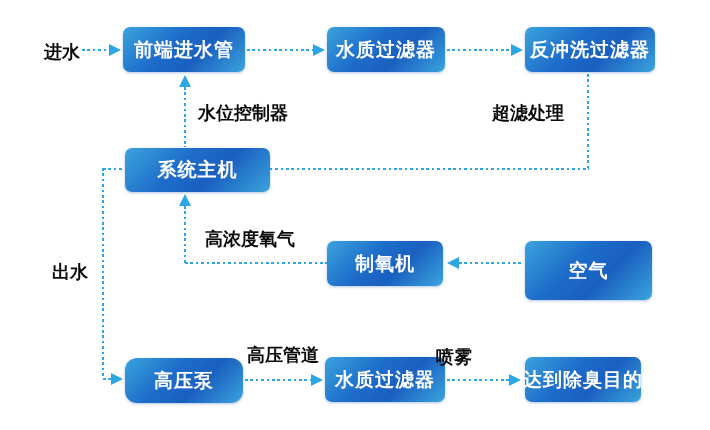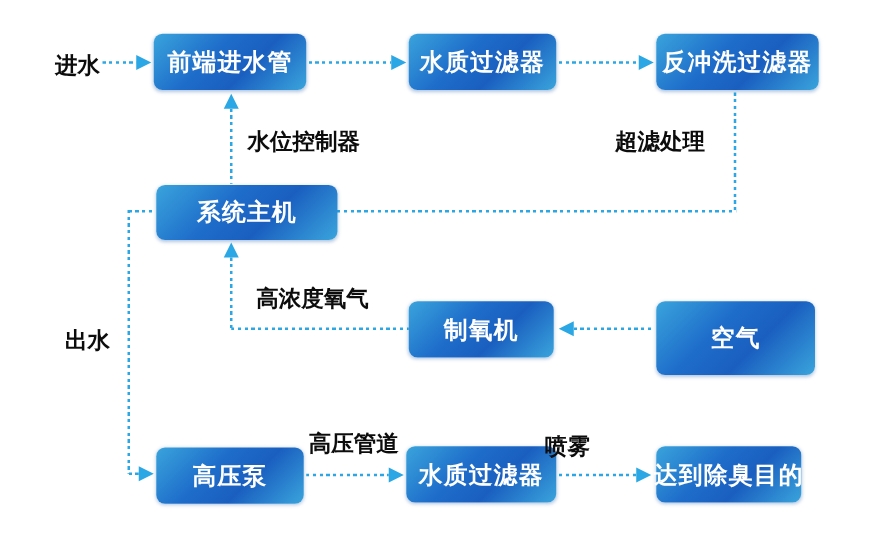--- a/index.html
+++ b/index.html
@@ -72,21 +72,21 @@
   <div class="node" style="left:327px;top:27px;width:118px;height:45px;">水质过滤器</div>
 
   <div class="node" style="left:525px;top:27px;width:130px;height:45px;">反冲洗过滤器</div>
 
   <div class="node" style="left:125px;top:148px;width:145px;height:44px;">系统主机</div>
 
   <div class="node" style="left:327px;top:241px;width:116px;height:45px;">制氧机</div>
 
   <div class="node" style="left:525px;top:241px;width:127px;height:59px;">空气</div>
 
-  <div class="node" style="left:125px;top:358px;width:118px;height:45px;">高压泵</div>
+  <div class="node" style="left:125px;top:358px;width:118px;height:45px;border-radius:12px;">高压泵</div>
 
   <div class="node" style="left:325px;top:357px;width:120px;height:45px;">水质过滤器</div>
 
   <div class="node" style="left:525px;top:357px;width:116px;height:45px;">达到除臭目的</div>
 
   <div class="lbl" style="left:44px;top:42px;">进水</div>
 
   <div class="lbl" style="left:198px;top:103px;">水位控制器</div>
 
   <div class="lbl" style="left:492px;top:103px;">超滤处理</div>

